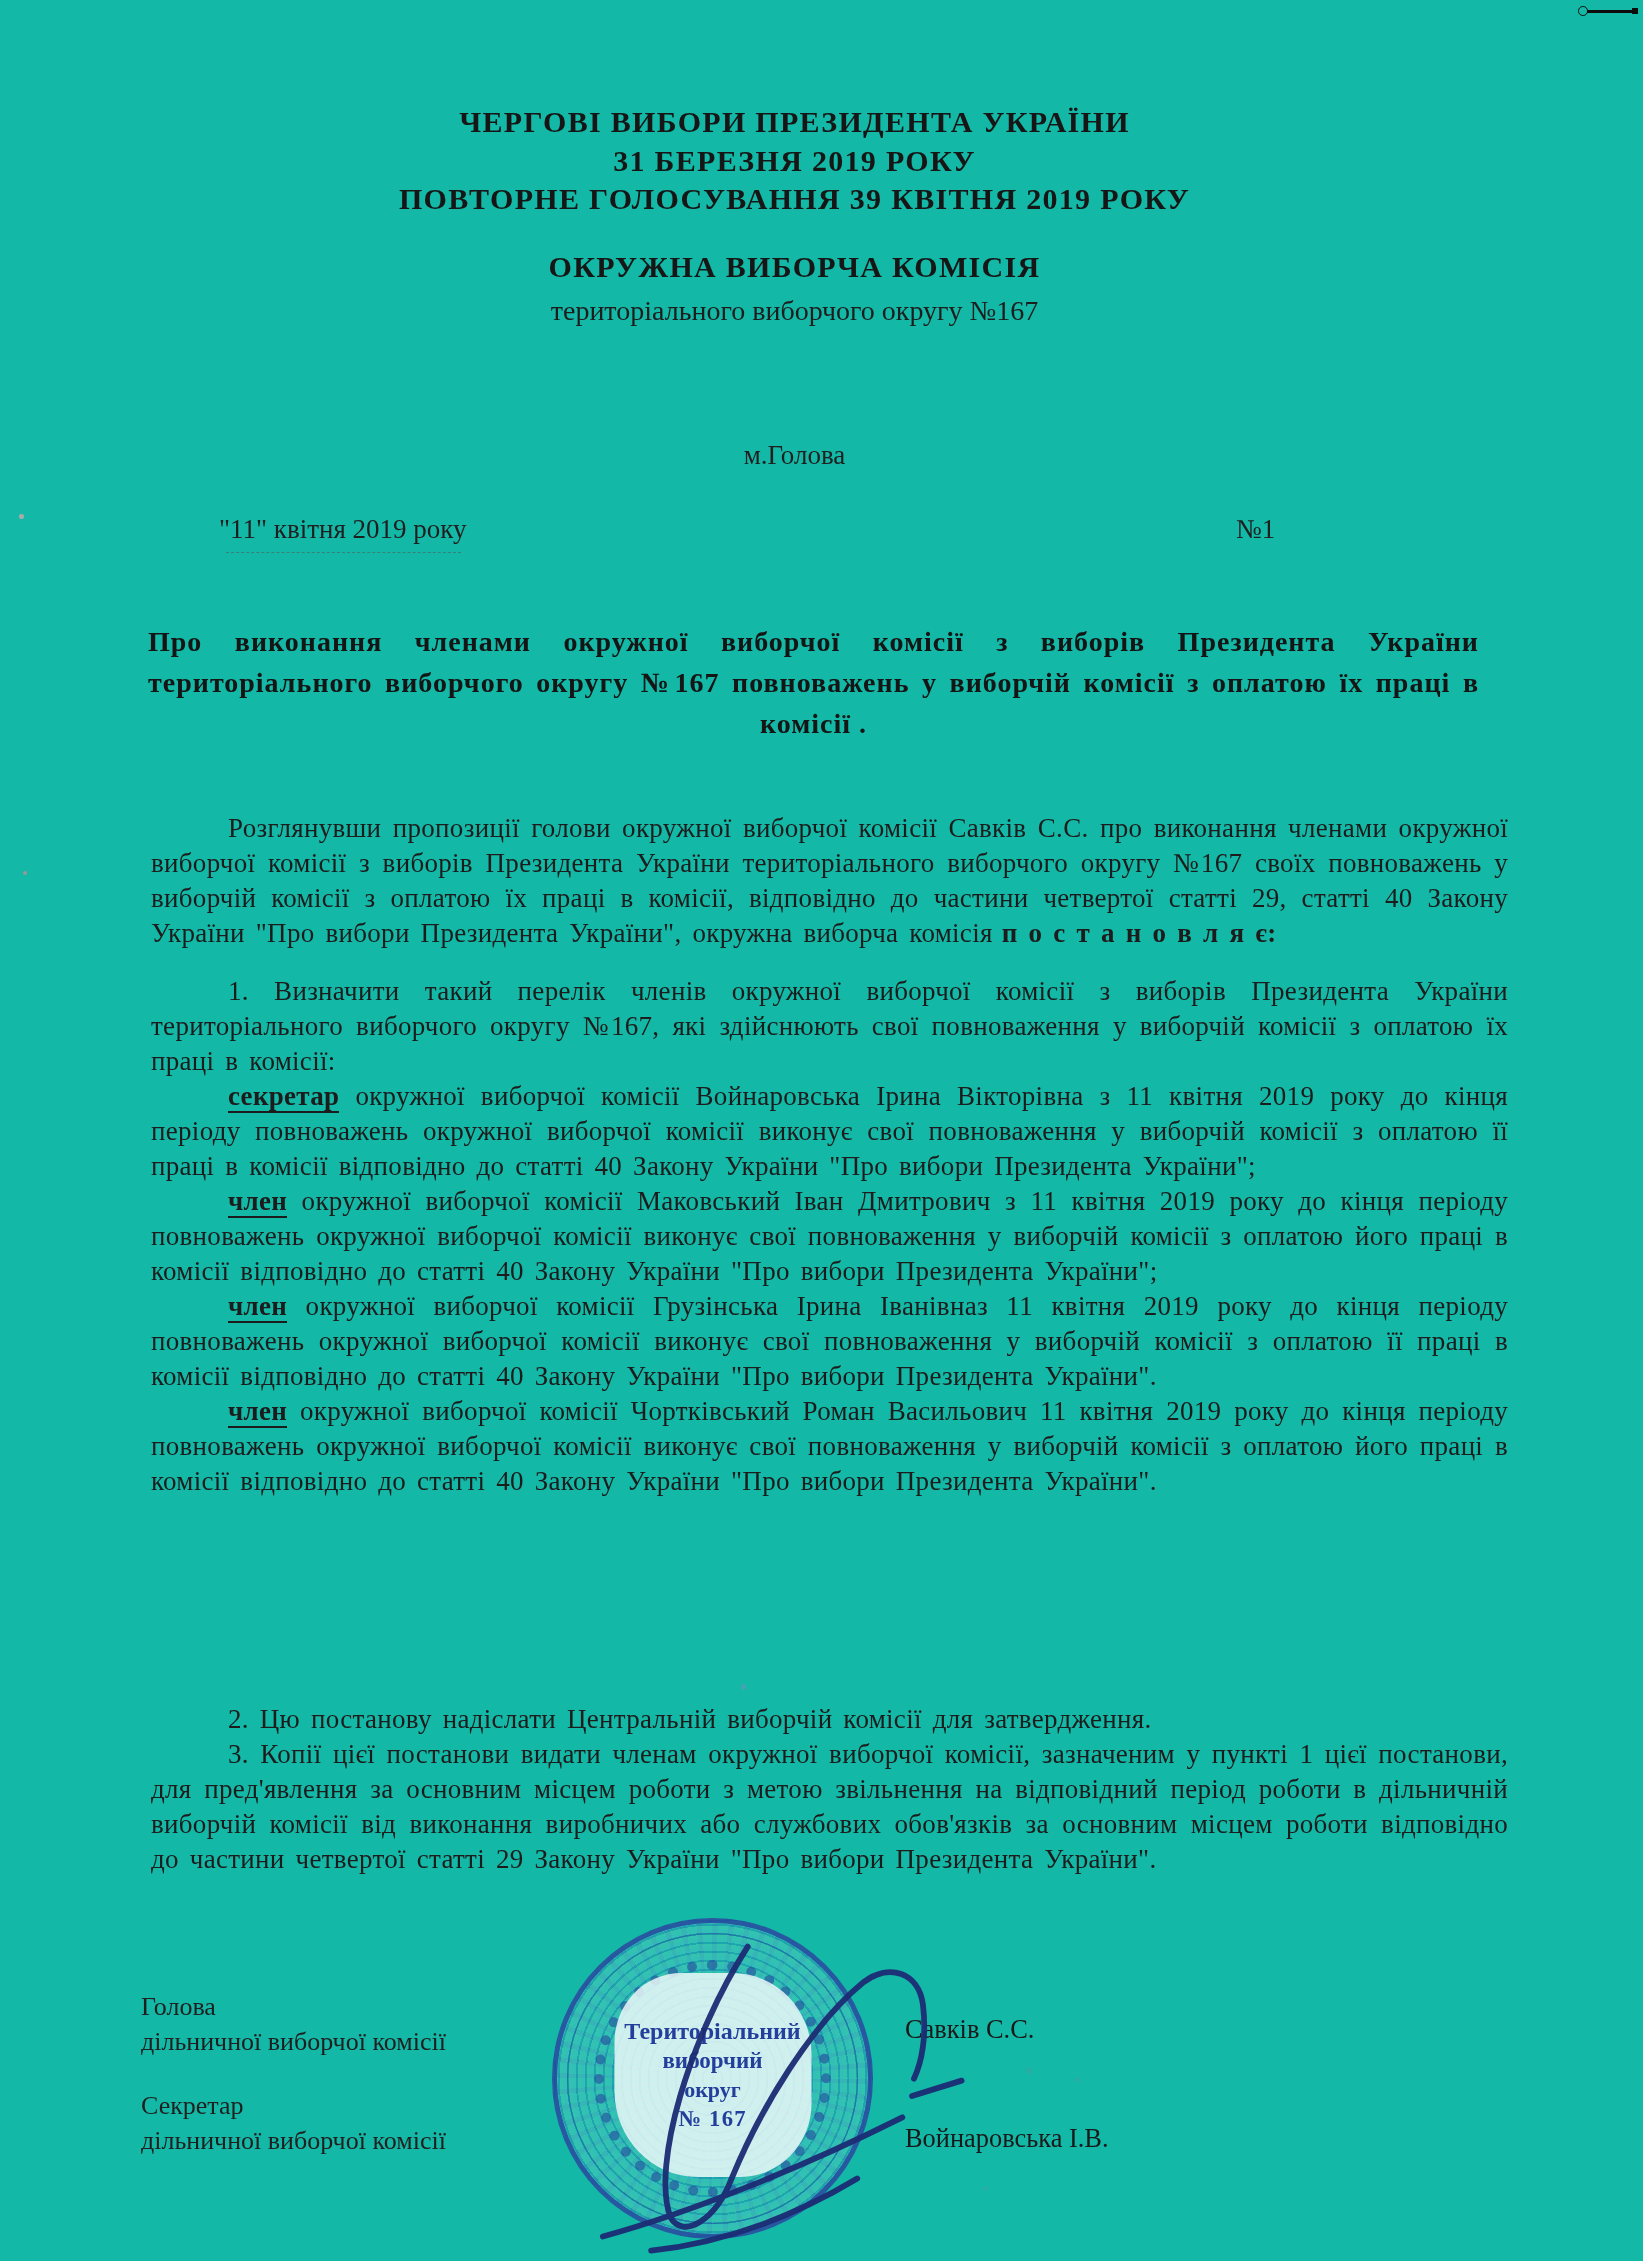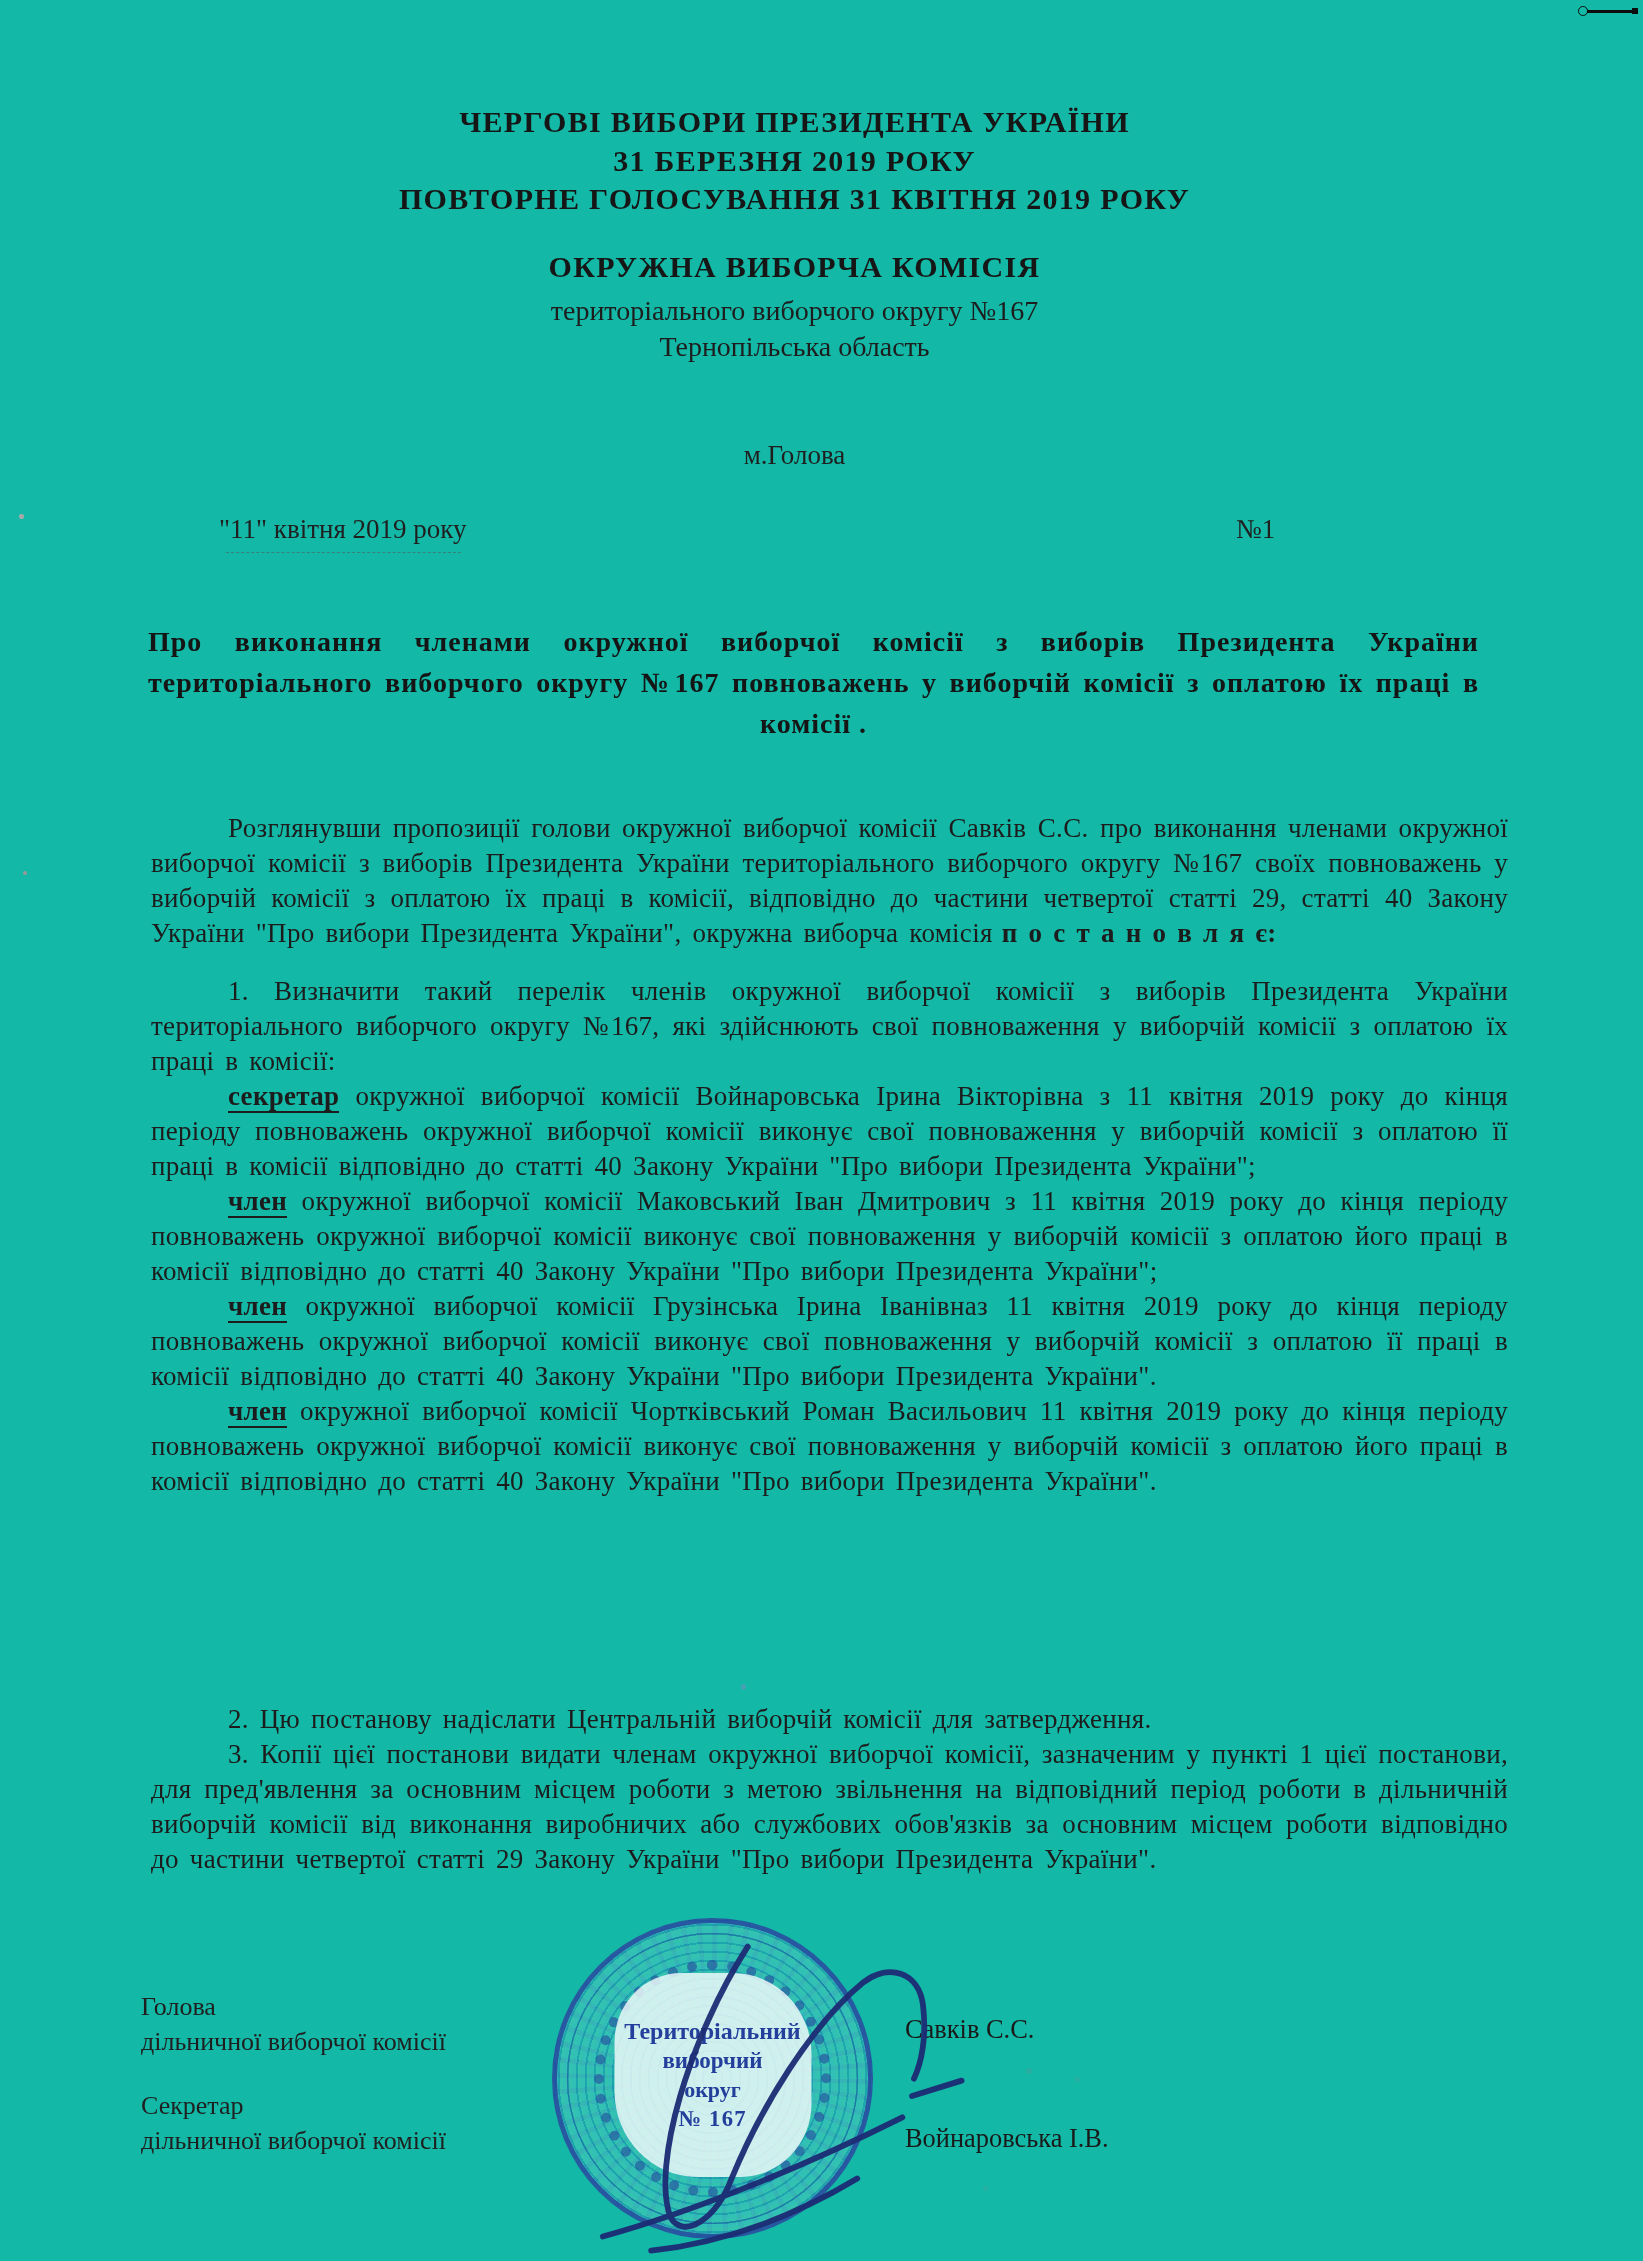--- a/index.html
+++ b/index.html
@@ -58,25 +58,24 @@
 <body>
 
 <div class="page">
 
   <div class="artifact-ring"></div>
   <div class="artifact-line"></div>
   <div class="artifact-cap"></div>
 
   <div class="centerband hdr" style="top:102px">ЧЕРГОВІ ВИБОРИ ПРЕЗИДЕНТА УКРАЇНИ</div>
   <div class="centerband hdr" style="top:141px">31 БЕРЕЗНЯ 2019 РОКУ</div>
-  <div class="centerband hdr" style="top:179px">ПОВТОРНЕ ГОЛОСУВАННЯ 31 КВІТНЯ 2019 РОКУ</div>
+  <div class="centerband hdr" style="top:179px">ПОВТОРНЕ ГОЛОСУВАННЯ 39 КВІТНЯ 2019 РОКУ</div>
 
   <div class="centerband hdr" style="top:247px">ОКРУЖНА ВИБОРЧА КОМІСІЯ</div>
   <div class="centerband sub" style="top:293px">територіального виборчого округу №167</div>
-  <div class="centerband sub" style="top:329px">Тернопільська область</div>
 
   <div class="city">м.Голова</div>
 
   <div class="date">"11" квітня 2019 року</div>
   <div class="number">№1</div>
   <div class="date-underline"></div>
 
   <div class="title">Про виконання членами окружної виборчої комісії з виборів Президента України територіального виборчого округу №167 повноважень у виборчій комісії з оплатою їх праці в комісії .</div>
 
   <div class="bodyblock b1">

